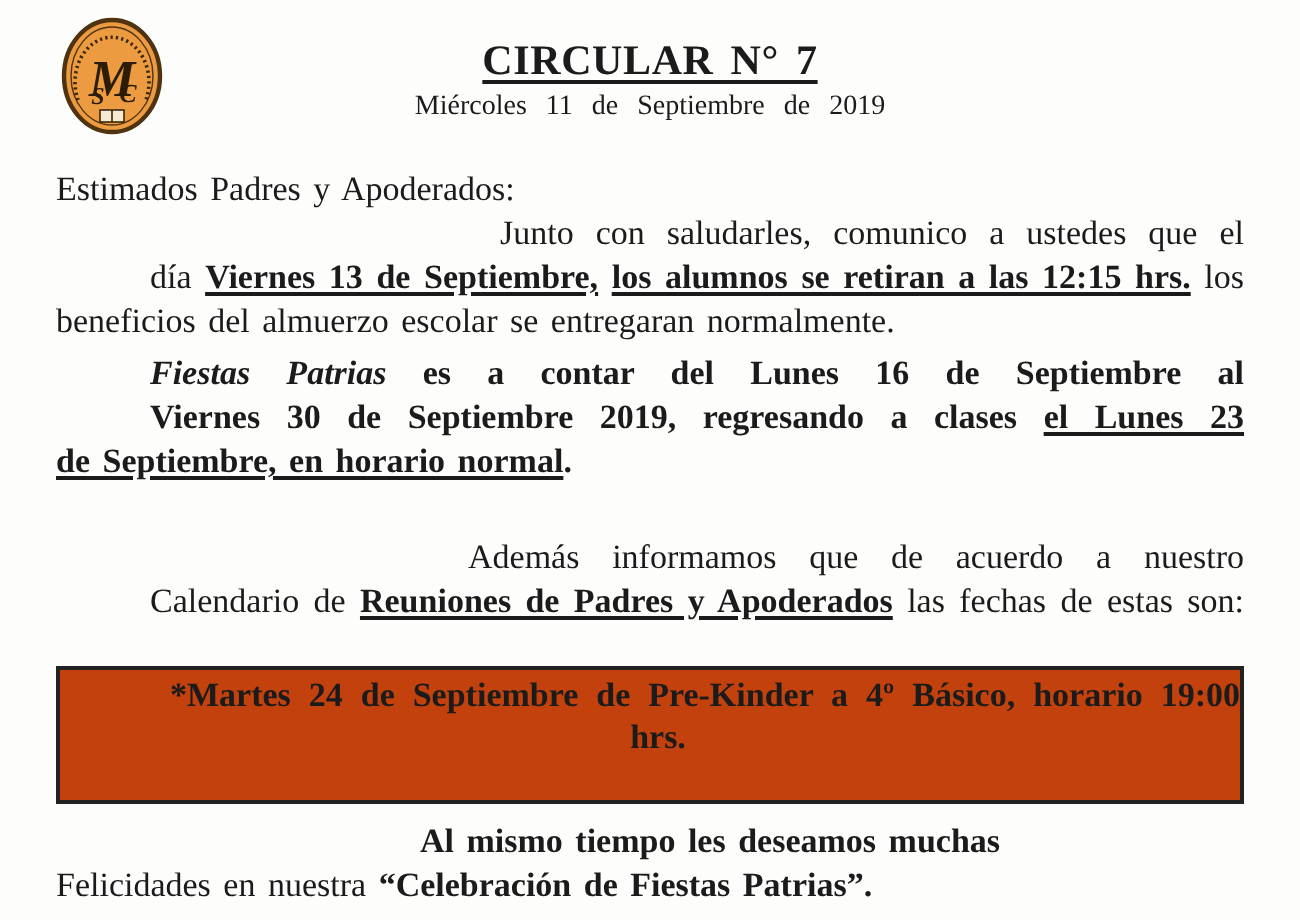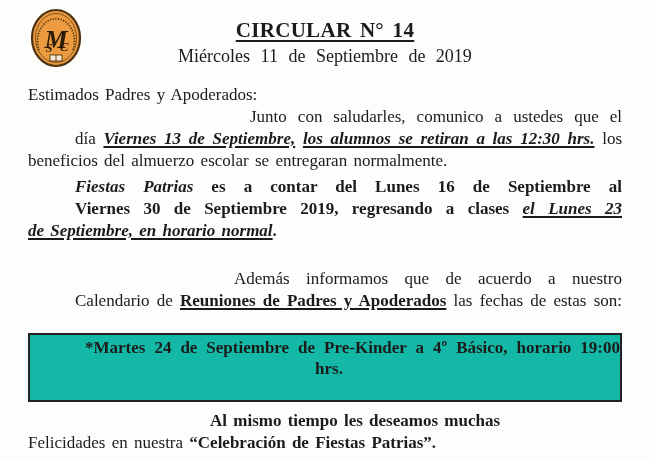--- a/index.html
+++ b/index.html
@@ -9,41 +9,41 @@
     position:relative; width:650px; height:460px;
     background:#fdfdfc; color:#1b1b1b; overflow:hidden;
   }
   .seal { position:absolute; left:30px; top:8px; width:52px; height:60px; }
   .hdr { position:absolute; left:0; top:18px; width:650px; text-align:center; }
   .title {
     font-size:21px; font-weight:bold;
     text-decoration:underline; text-decoration-thickness:2px; text-underline-offset:3px;
     letter-spacing:0.3px; word-spacing:3px;
   }
-  .date { margin-top:3px; font-size:18px; word-spacing:6px; }
+  .date { margin-top:3px; font-size:14px; word-spacing:6px; }
   .para { position:absolute; left:28px; width:594px; }
   .p1 { top:84px; }
   .p2 { top:176px; }
   .p3 { top:268px; }
   .closing { top:410px; }
   .ln { height:22px; line-height:22px; font-size:17px; word-spacing:2px; white-space:nowrap; }
   .just { text-align:justify; text-align-last:justify; white-space:normal;margin-left:47px; }
   .ind175 { padding-left:175px; }
   .ind169 { padding-left:169px; }
   .ind159 { padding-left:159px; }
   .ind182 { padding-left:182px;font-weight:bold; }
   .b   { font-weight:bold; }
   .bi  { font-weight:bold; font-style:italic; }
-  .biu { font-weight:bold; font-style:italic;
+  .biu { font-weight:bold; 
          text-decoration:underline; text-decoration-thickness:1.5px; text-underline-offset:2px; }
   .bu  { font-weight:bold;
          text-decoration:underline; text-decoration-thickness:1.5px; text-underline-offset:2px; }
   .datebox {
     position:absolute; left:28px; top:333px; width:594px; height:69px;
-    border:2px solid #222222; padding:2px 0 0 8px; background:#14b8a6;
+    border:2px solid #222222; padding:2px 0 0 8px; background:#c2410c;
   }
   .datebox .ln { height:21px; line-height:21px;text-align:center; }
 </style>
 </head>
 <body>
 
 <div class="page">
 
   <div class="seal">
     <svg width="52" height="60" viewBox="0 0 52 60">
@@ -54,28 +54,28 @@
       <text x="19" y="44" font-size="12" text-anchor="middle" font-weight="bold" font-style="italic" font-family="Liberation Serif, serif" fill="#2C1C06">S</text>
       <text x="34" y="43" font-size="13" text-anchor="middle" font-weight="bold" font-style="italic" font-family="Liberation Serif, serif" fill="#2C1C06">C</text>
       <g>
         <rect x="20" y="47" width="12" height="6" fill="#F7EAD2" stroke="#3B2708" stroke-width="0.8"></rect>
         <line x1="26" y1="47" x2="26" y2="53" stroke="#3B2708" stroke-width="0.8"></line>
       </g>
     </svg>
   </div>
 
   <div class="hdr">
-    <div class="title">CIRCULAR N° 14</div>
+    <div class="title">CIRCULAR N° 7</div>
     <div class="date">Miércoles 11 de Septiembre de 2019</div>
   </div>
 
   <div class="para p1">
     <div class="ln"><span>Estimados Padres y Apoderados:</span></div>
     <div class="ln just ind175"><span>Junto con saludarles, comunico a ustedes que el</span></div>
-    <div class="ln just"><span>día </span><span class="biu">Viernes 13 de Septiembre,</span><span> </span><span class="biu">los alumnos se retiran a las 12:30 hrs.</span><span> los</span></div>
+    <div class="ln just"><span>día </span><span class="biu">Viernes 13 de Septiembre,</span><span> </span><span class="biu">los alumnos se retiran a las 12:15 hrs.</span><span> los</span></div>
     <div class="ln"><span>beneficios del almuerzo escolar se entregaran normalmente.</span></div>
   </div>
 
   <div class="para p2">
     <div class="ln just"><span class="bi">Fiestas Patrias</span><span class="b"> es a contar del Lunes 16 de Septiembre al</span></div>
     <div class="ln just"><span class="b">Viernes 30 de Septiembre 2019, regresando a clases </span><span class="biu">el Lunes 23</span></div>
     <div class="ln"><span class="biu">de Septiembre, en horario normal</span><span class="b">.</span></div>
   </div>
 
   <div class="para p3">

